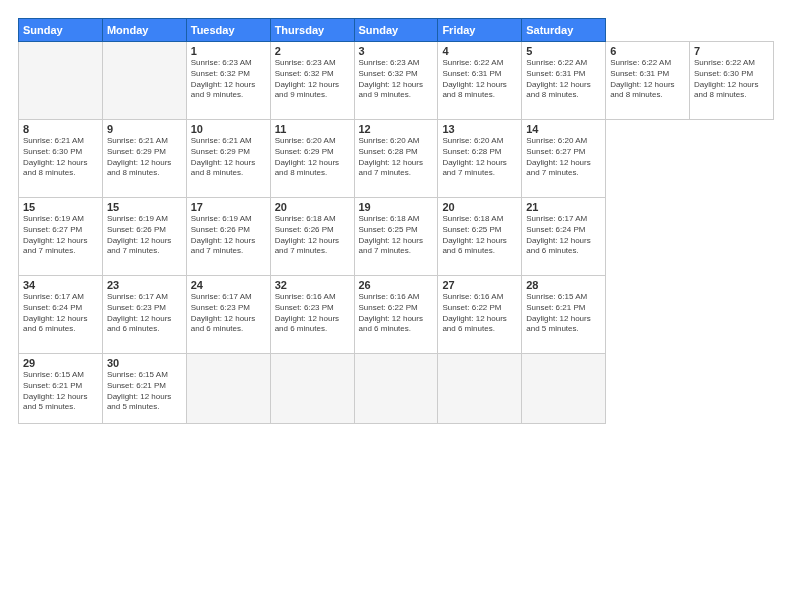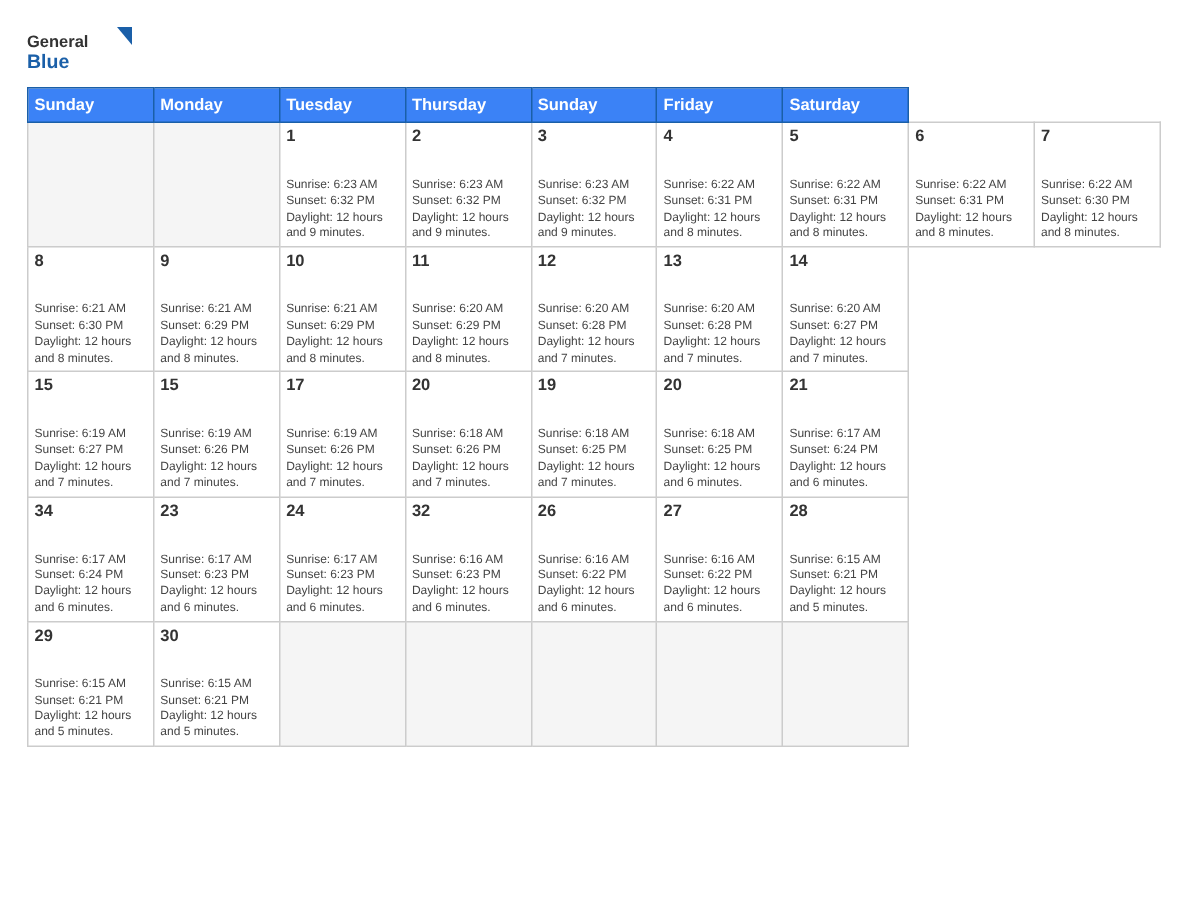--- a/index.html
+++ b/index.html
@@ -70,43 +70,29 @@
       font-size: 11px;
       font-weight: bold;
       color: #333;
       display: block;
       margin-bottom: 1px;
     }
     .day-info {
       font-size: 8px;
       color: #444;
       line-height: 1.35;
-      margin-top: 21px;
     }
     .last-row td {
       height: 70px;
     }
   </style>
 </head>
 <body>
 
 <div class="page">
-  <div class="header">
-    <div class="logo">
-  <svg width="70" height="32" viewBox="0 0 70 32">
-    <text x="0" y="13" font-family="Arial" font-size="11" font-weight="bold" fill="#333">General</text>
-    <text x="0" y="27" font-family="Arial" font-size="13" font-weight="bold" fill="#1a5fa8">Blue</text>
-    <polygon points="60,0 70,0 70,12" fill="#1a5fa8"></polygon>
-  </svg>
-</div>
-    <div class="title-block">
-      <div class="month-title"></div>
-      <div class="location-title"></div>
-    </div>
-  </div>
 
   <table class="calendar">
     <thead>
       <tr>
       <th>Sunday</th>
           <th>Monday</th>
           <th>Tuesday</th>
           <th>Thursday</th>
           <th>Sunday</th>
           <th>Friday</th>

